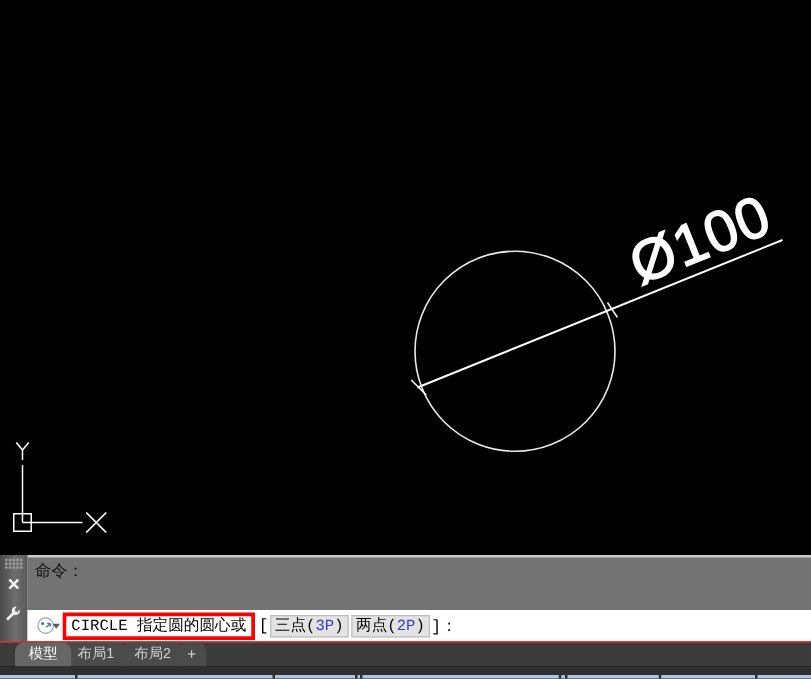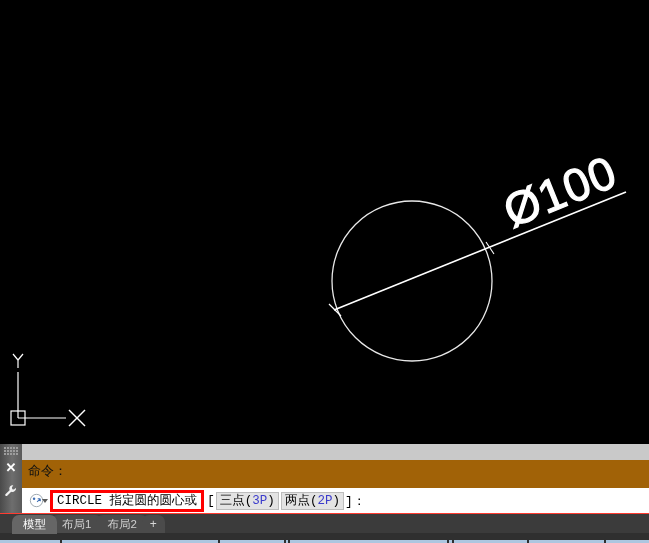--- a/index.html
+++ b/index.html
@@ -61,23 +61,23 @@
   }
   #cmd-wrench {
     position:absolute; left:0; top:36px;
     width:22px; height:22px;
     display:flex; align-items:center; justify-content:center;
   }
 
   
   #cmd-history {
     position:absolute;
-    left:22px; top:16px;
+    left:22px; top:2px;
     width:627px; height:44px;
-    background:#a16207;
+    background:#737373;
     padding:1px 0 0 6px;
   }
   .hist-line {
     height:21px; line-height:21px;
     font-family:"Liberation Mono","DejaVu Sans Mono",monospace;
     font-size:13px;
     color:#111;
     white-space:nowrap;
   }
 
@@ -145,21 +145,21 @@
   
   #tabbar {
     position:absolute;
     left:0; top:513px;
     width:649px; height:20px;
     background:#3b3b3b;
     border-top:1px solid #ff3b30;
   }
   .tabs-inner {
     position:absolute; left:12px; top:0;
-    display:flex; align-items:center;
+    display:flex; align-items:flex-start;
     height:20px;
   }
   .ctab {
     height:19px;
     line-height:19px;
     padding:0 11px;
     margin-right:-6px;
     font-size:11.5px;
     color:#cfcfcf;
     background:#4b4b4b;

